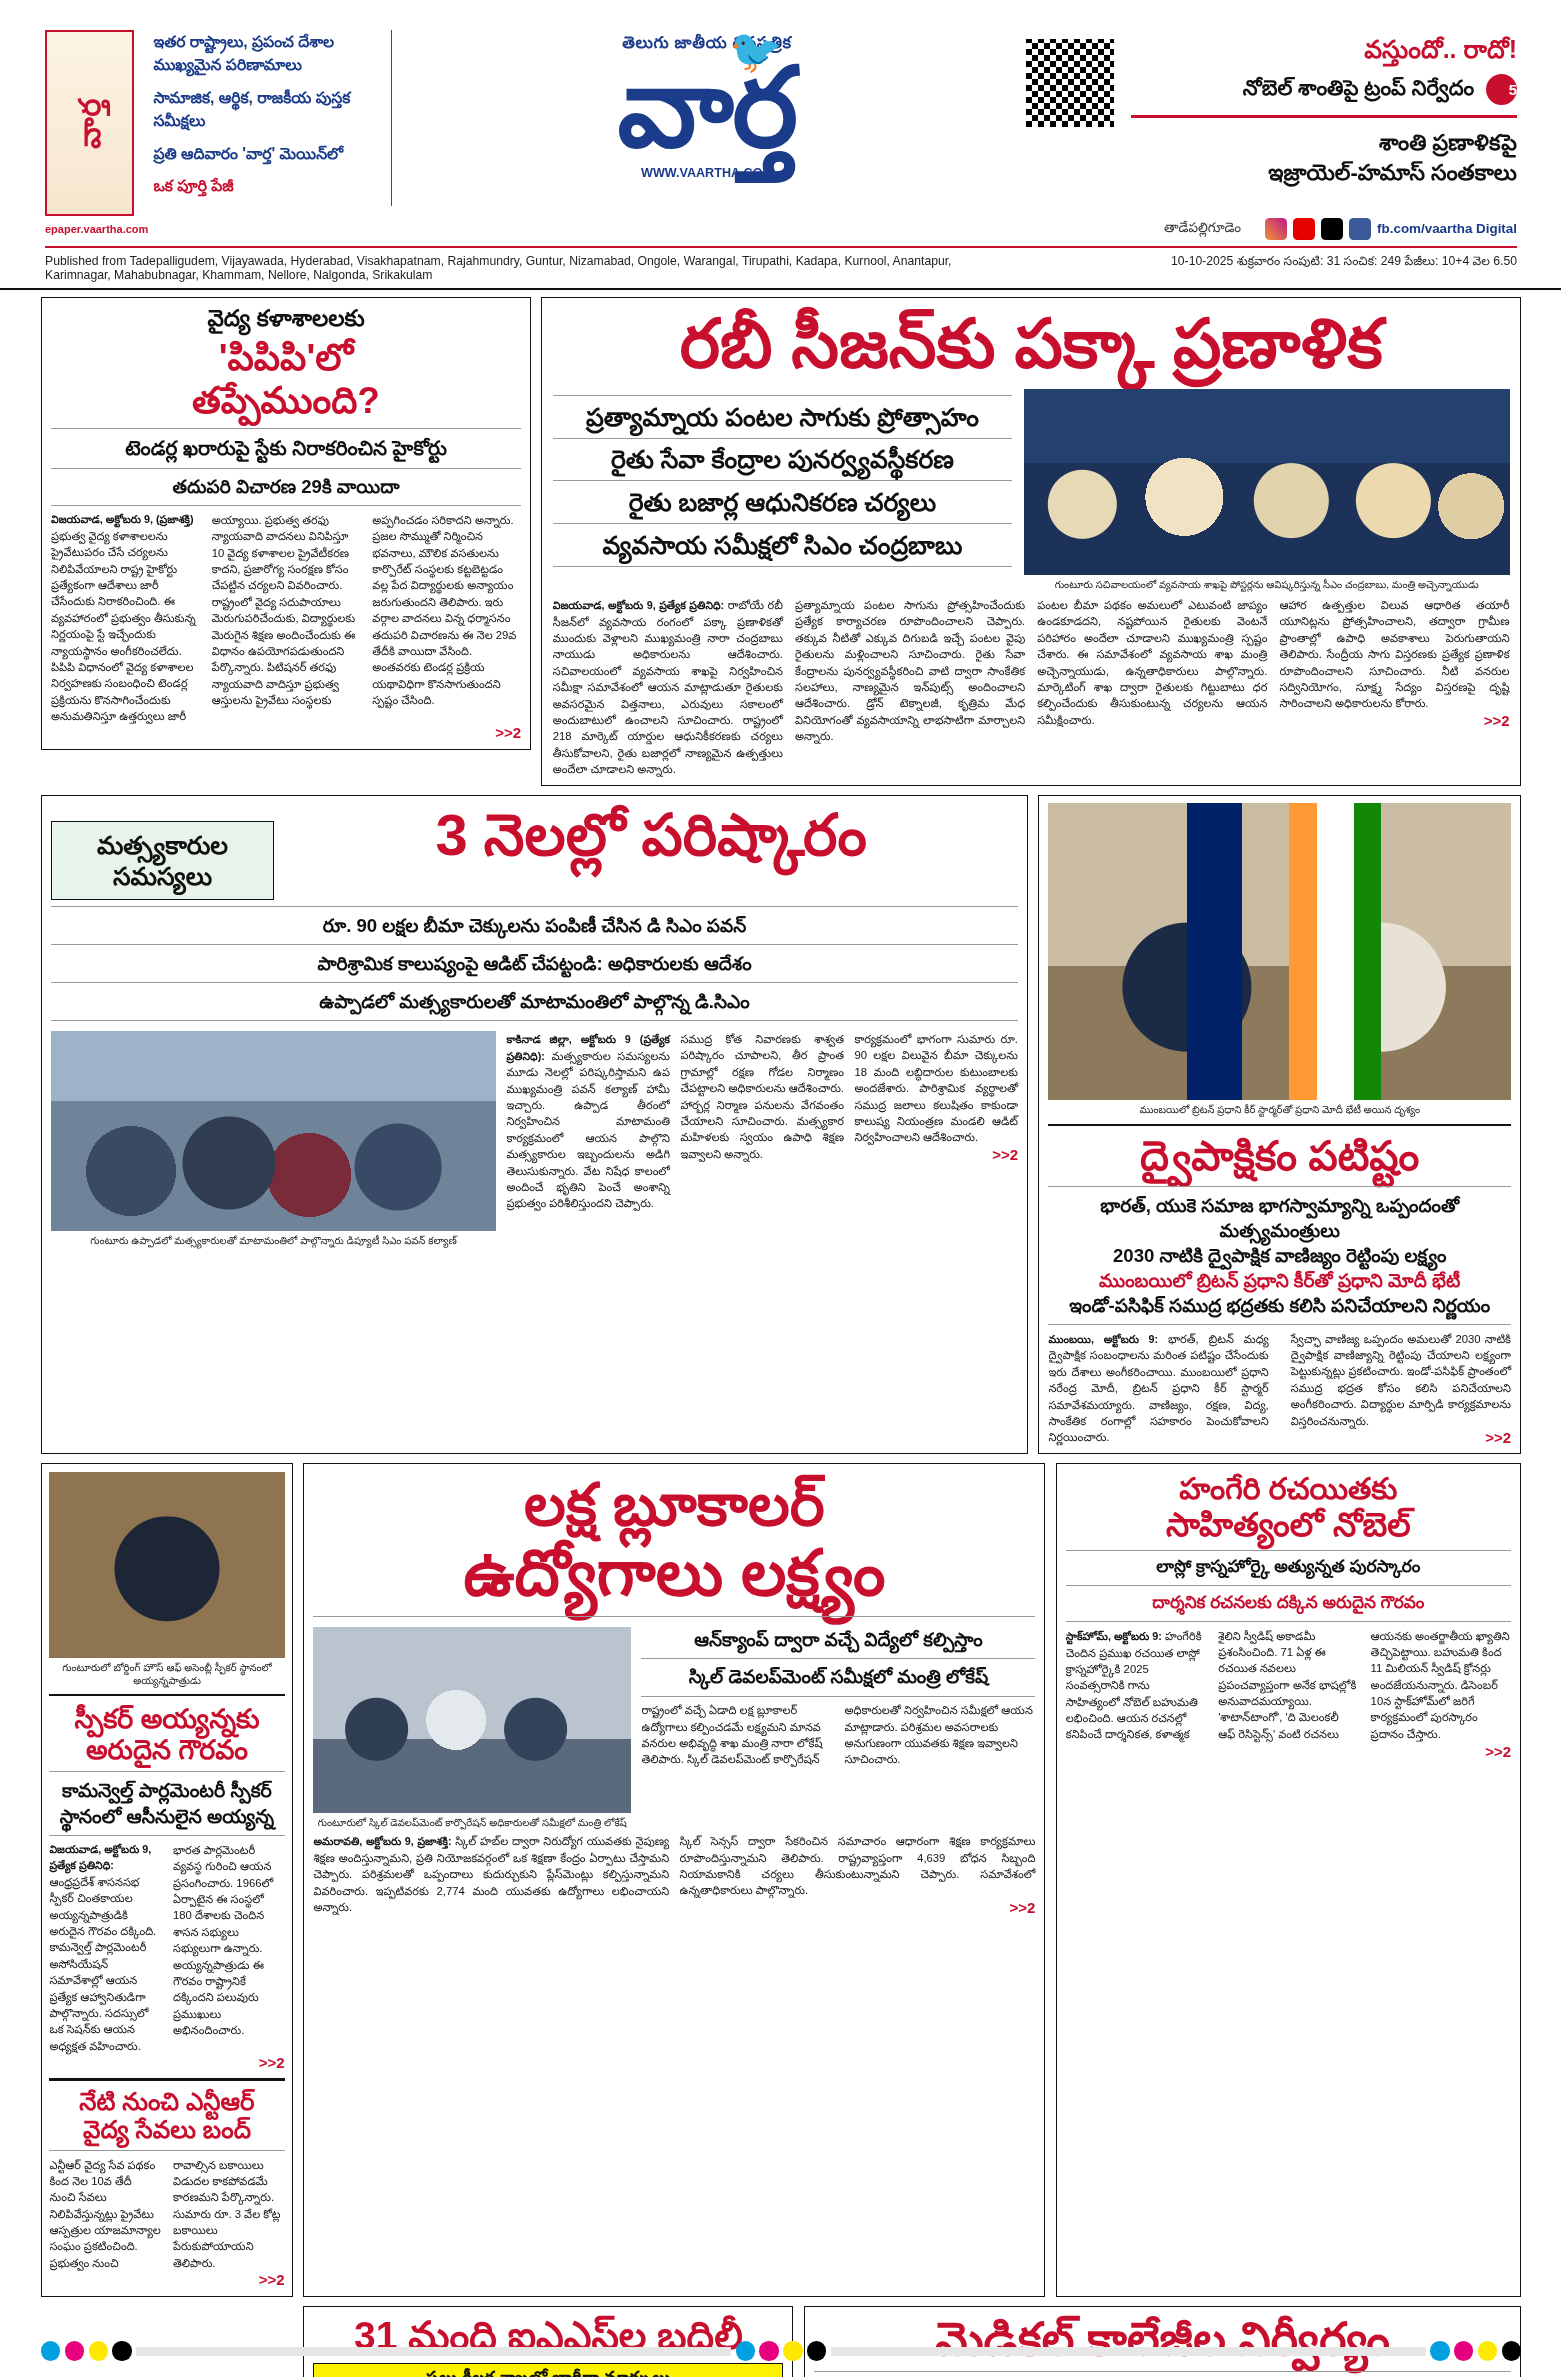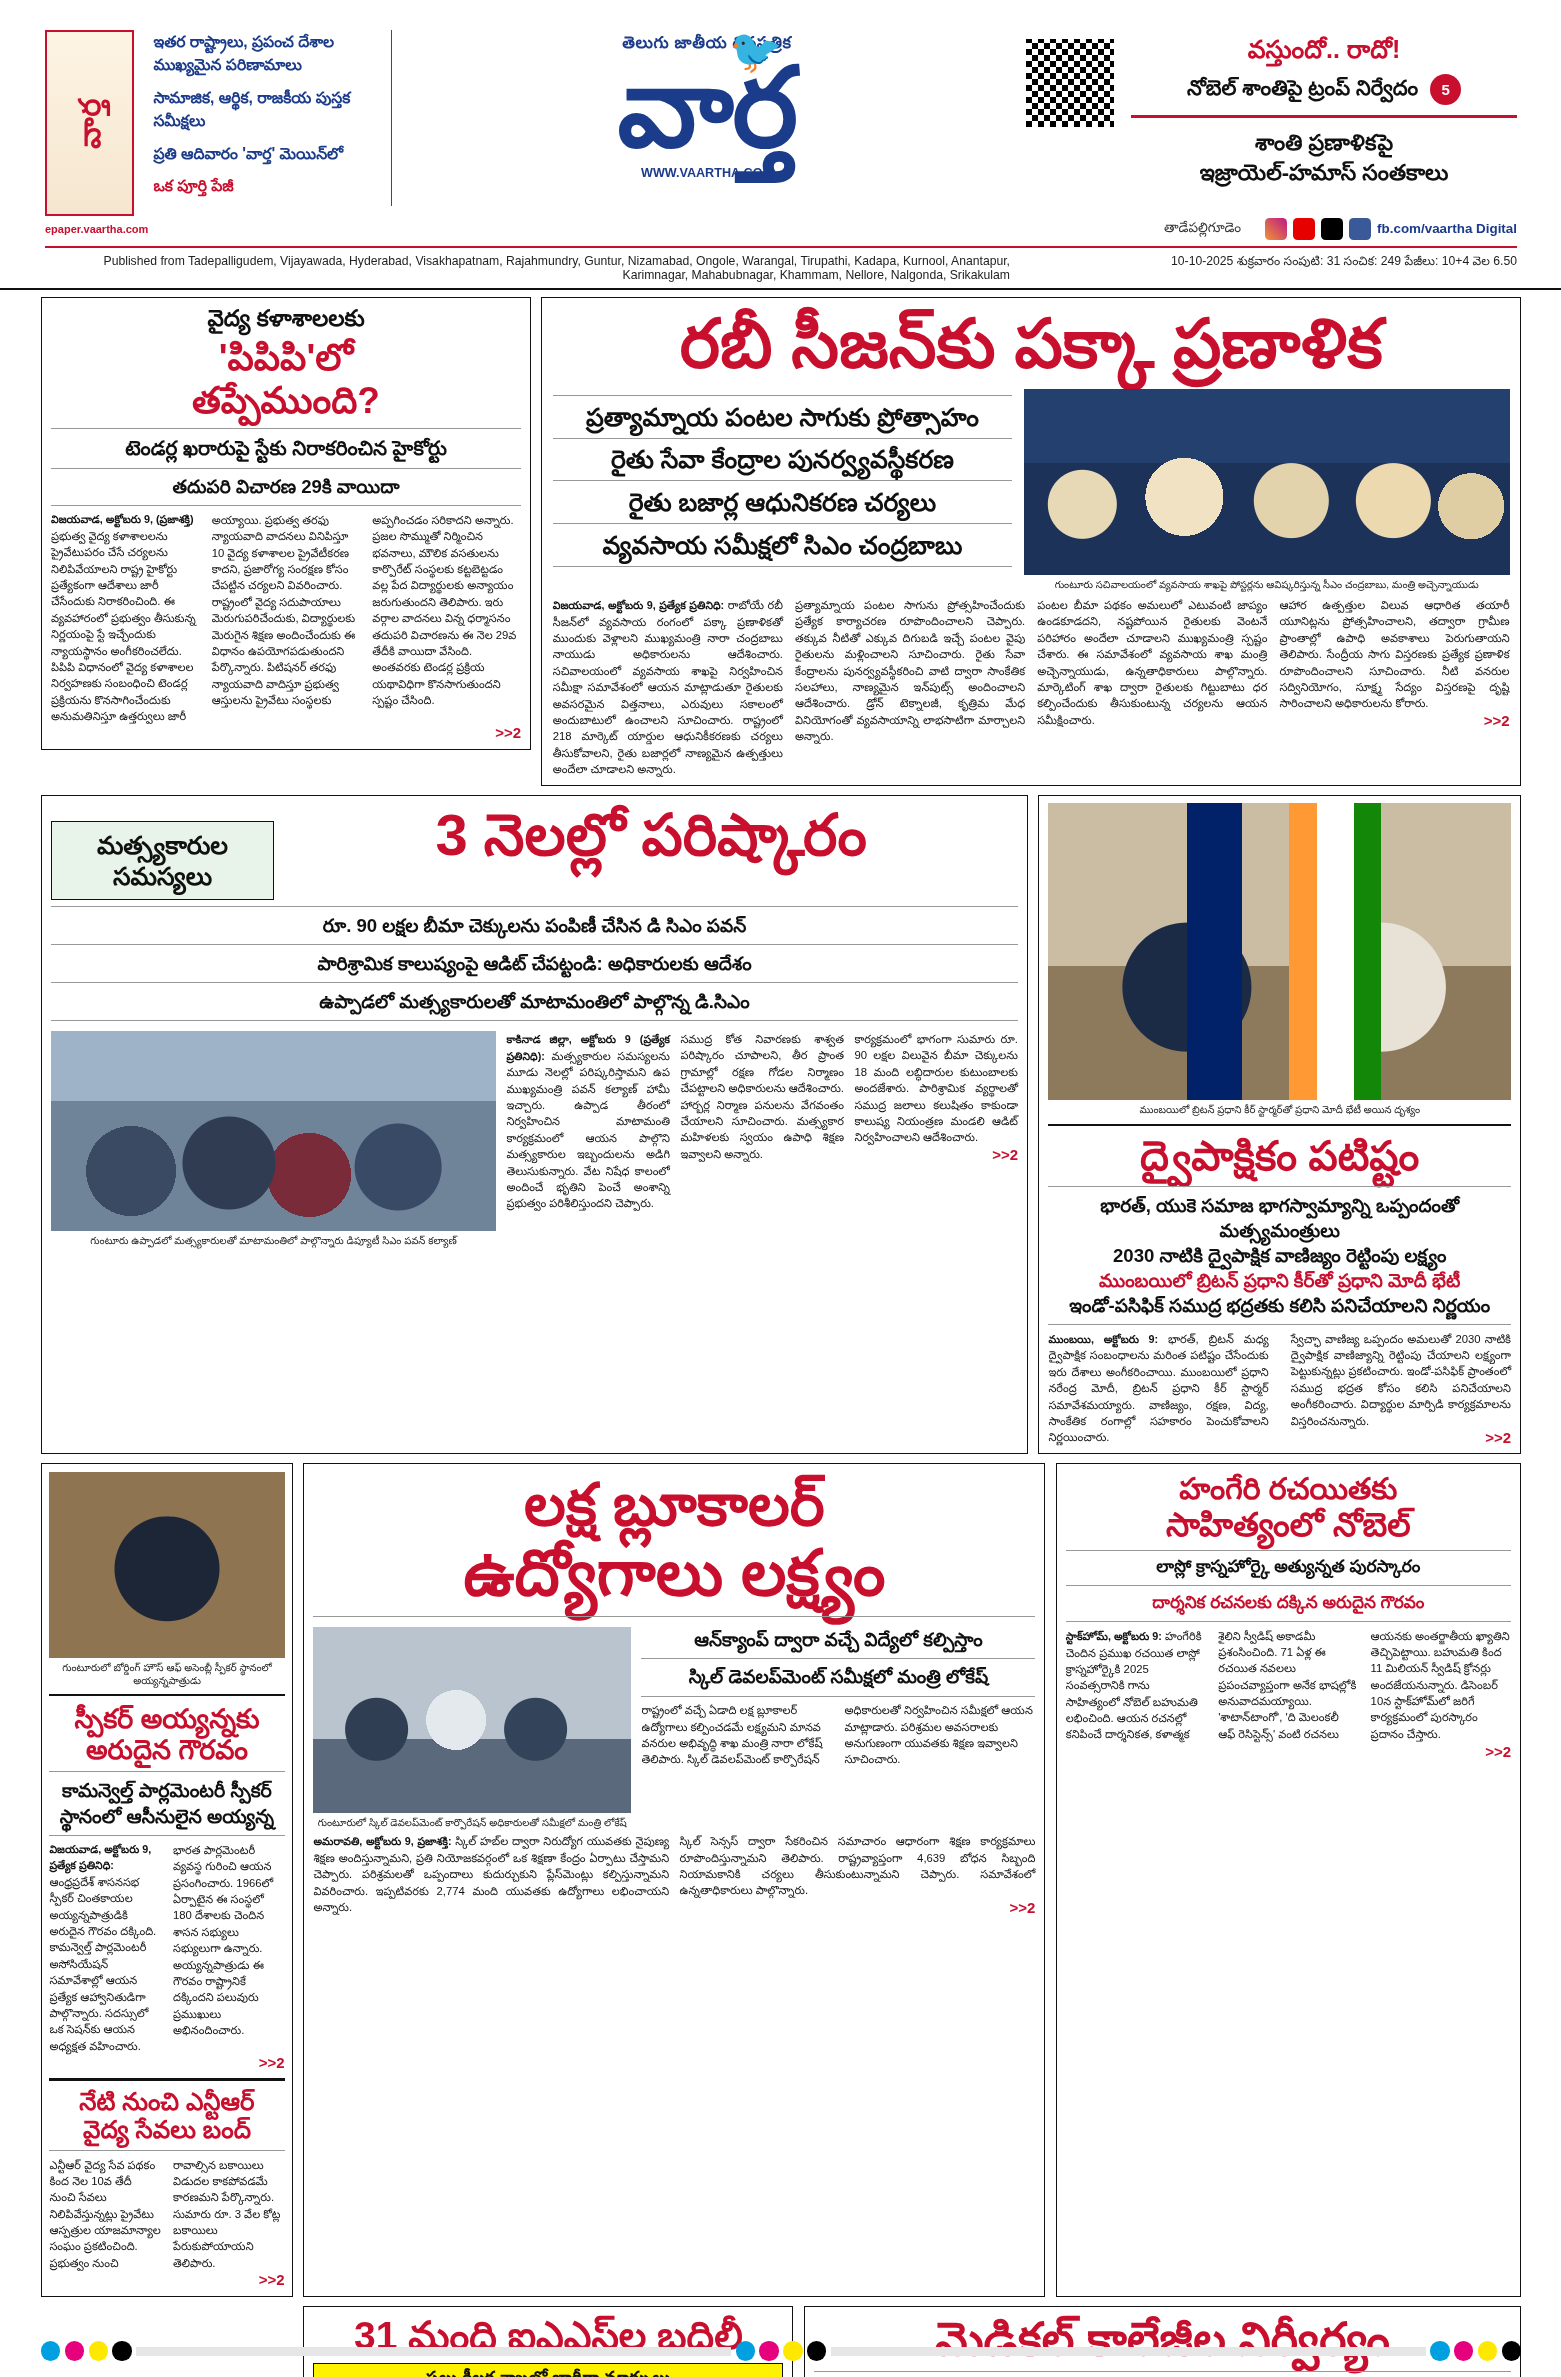--- a/index.html
+++ b/index.html
@@ -98,21 +98,21 @@
     width:96px; height:96px;
     background:
       repeating-linear-gradient(90deg,#000 0 6px,#fff 6px 12px),
       repeating-linear-gradient(0deg,#000 0 6px,#fff 6px 12px);
     background-blend-mode: difference;
     border: 4.5px solid #fff;
     outline: 1.5px solid #fff;
   }
   .mh-right {
     flex: 0 0 386px;
-    text-align: center;
+    text-align: right;
     padding-top: 4.5px;
   }
   .mh-right .r1 { font-size: 25px; font-weight:bold; color:#c8102e; }
   .mh-right .r2 { font-size: 21px; font-weight:bold; color:#111; margin-top:4.5px; }
   .mh-right .hr { height:2.2px; background:#c8102e; margin:10.4px 0; }
   .mh-right .r3 { font-size: 22px; font-weight:bold; color:#111; line-height:1.35; }
   .badge5 {
     display:inline-block; width:31px;height:31px;border-radius:50%;
     background:#c8102e;color:#fff;font-size:15px;line-height:31px;
     vertical-align:middle; margin-left:6px;
@@ -125,21 +125,20 @@
   }
   .soc { width:22px;height:22px;border-radius:4.5px;display:inline-block;}
   .soc.fb{background:#3b5998;} .soc.yt{background:#e60000;}
   .soc.x{background:#000;} .soc.ig{background:linear-gradient(45deg,#f09433,#bc1888);}
 
   .rule { height: 2.2px; background:#c8102e; margin: 6px 45px 0 45px; }
   .strap {
     display:flex; justify-content:space-between;
     font-size: 12.2px; color:#222; padding: 6px 45px 6px 45px;
     border-bottom: 2.2px solid #111;
-    text-align: right;
   }
 
   
   .content { padding: 7.4px 41px 0 41px; }
   .row { display:flex; gap: 10.4px; }
   .col { display:flex; flex-direction:column; }
 
   .hdg-xl { font-size: 52px; font-weight:bold; color:#c8102e; line-height:1.12; text-align:center; }
   .hdg-lg { font-size: 40px; font-weight:bold; color:#c8102e; line-height:1.14; text-align:center;}
   .hdg-md { font-size: 30px; font-weight:bold; color:#111; line-height:1.2; text-align:center;}

